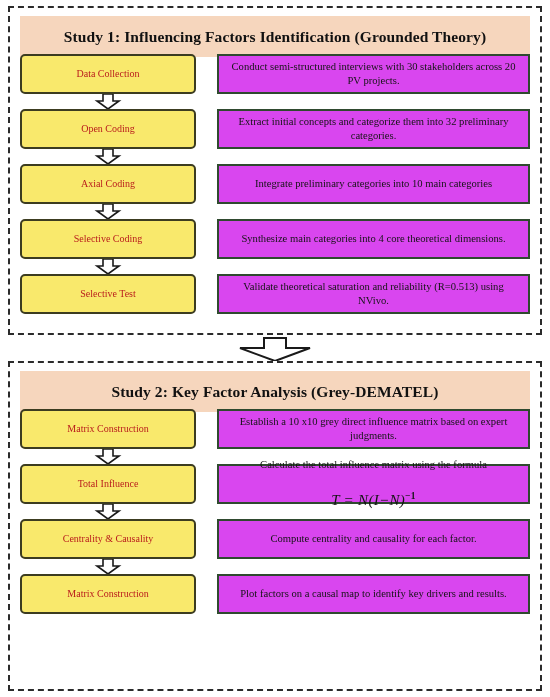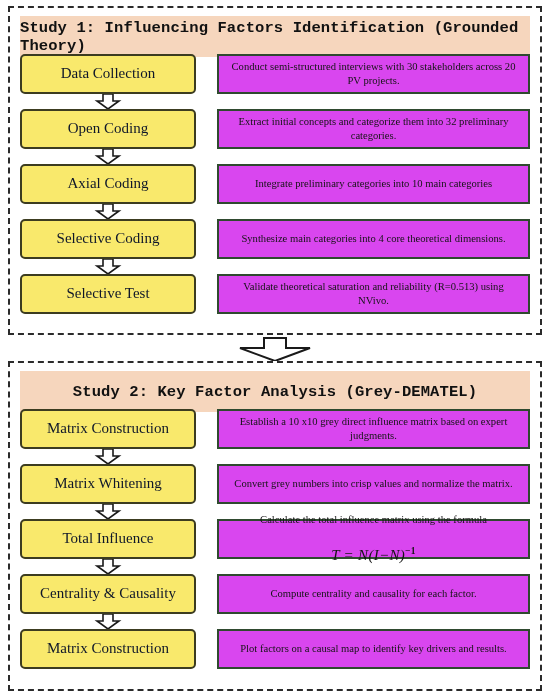--- a/index.html
+++ b/index.html
@@ -43,21 +43,20 @@
     height: 41px;
     background: #f6d6bd;
     display: flex;
     align-items: center;
     justify-content: center;
     font-weight: bold;
     font-size: 15.5px;
     letter-spacing: .1px;
     color: #111111;
     box-sizing: border-box;
-    font-family: Liberation Mono, monospace;
   }
 
   
   .rows {
     position: absolute;
     left: 0;
     top: 44px;
     width: 100%;
   }
   .row {
@@ -71,22 +70,22 @@
     top: 2px;
     width: 176px;
     height: 40px;
     background: #f9e96c;
     border: 2px solid #3c3c20;
     border-radius: 5px;
     box-sizing: border-box;
     display: flex;
     align-items: center;
     justify-content: center;
-    font-size: 15px;
-    color: #0f172a;
+    font-size: 10px;
+    color: #b91c1c;
     text-align: center;
     line-height: 1.15;
   }
 
   .desc-box {
     position: absolute;
     left: 207px;
     top: 2px;
     width: 313px;
     height: 40px;
@@ -191,27 +190,20 @@
     <div class="rows">
 
       <div class="row">
         <div class="step-box">Matrix Construction</div>
         <div class="desc-box">Establish a 10 x10 grey direct influence matrix based on expert judgments.</div>
         <svg class="arrow-small" viewBox="0 0 28 15">
           <polygon points="9,0 19,0 19,7 25,7 14,15 3,7 9,7" fill="#ffffff" stroke="#1a1a1a" stroke-width="1.6" stroke-linejoin="miter"></polygon>
         </svg>
       </div>
 
-      <div class="row">
-        <div class="step-box">Matrix Whitening</div>
-        <div class="desc-box">Convert grey numbers into crisp values and normalize the matrix.</div>
-        <svg class="arrow-small" viewBox="0 0 28 15">
-          <polygon points="9,0 19,0 19,7 25,7 14,15 3,7 9,7" fill="#ffffff" stroke="#1a1a1a" stroke-width="1.6" stroke-linejoin="miter"></polygon>
-        </svg>
-      </div>
 
       <div class="row">
         <div class="step-box">Total Influence</div>
         <div class="desc-box">
           <span>Calculate the total influence matrix using the formula</span>
           <span class="formula"><span>T = N(I−N)</span><sup>−1</sup></span>
         </div>
         <svg class="arrow-small" viewBox="0 0 28 15">
           <polygon points="9,0 19,0 19,7 25,7 14,15 3,7 9,7" fill="#ffffff" stroke="#1a1a1a" stroke-width="1.6" stroke-linejoin="miter"></polygon>
         </svg>

